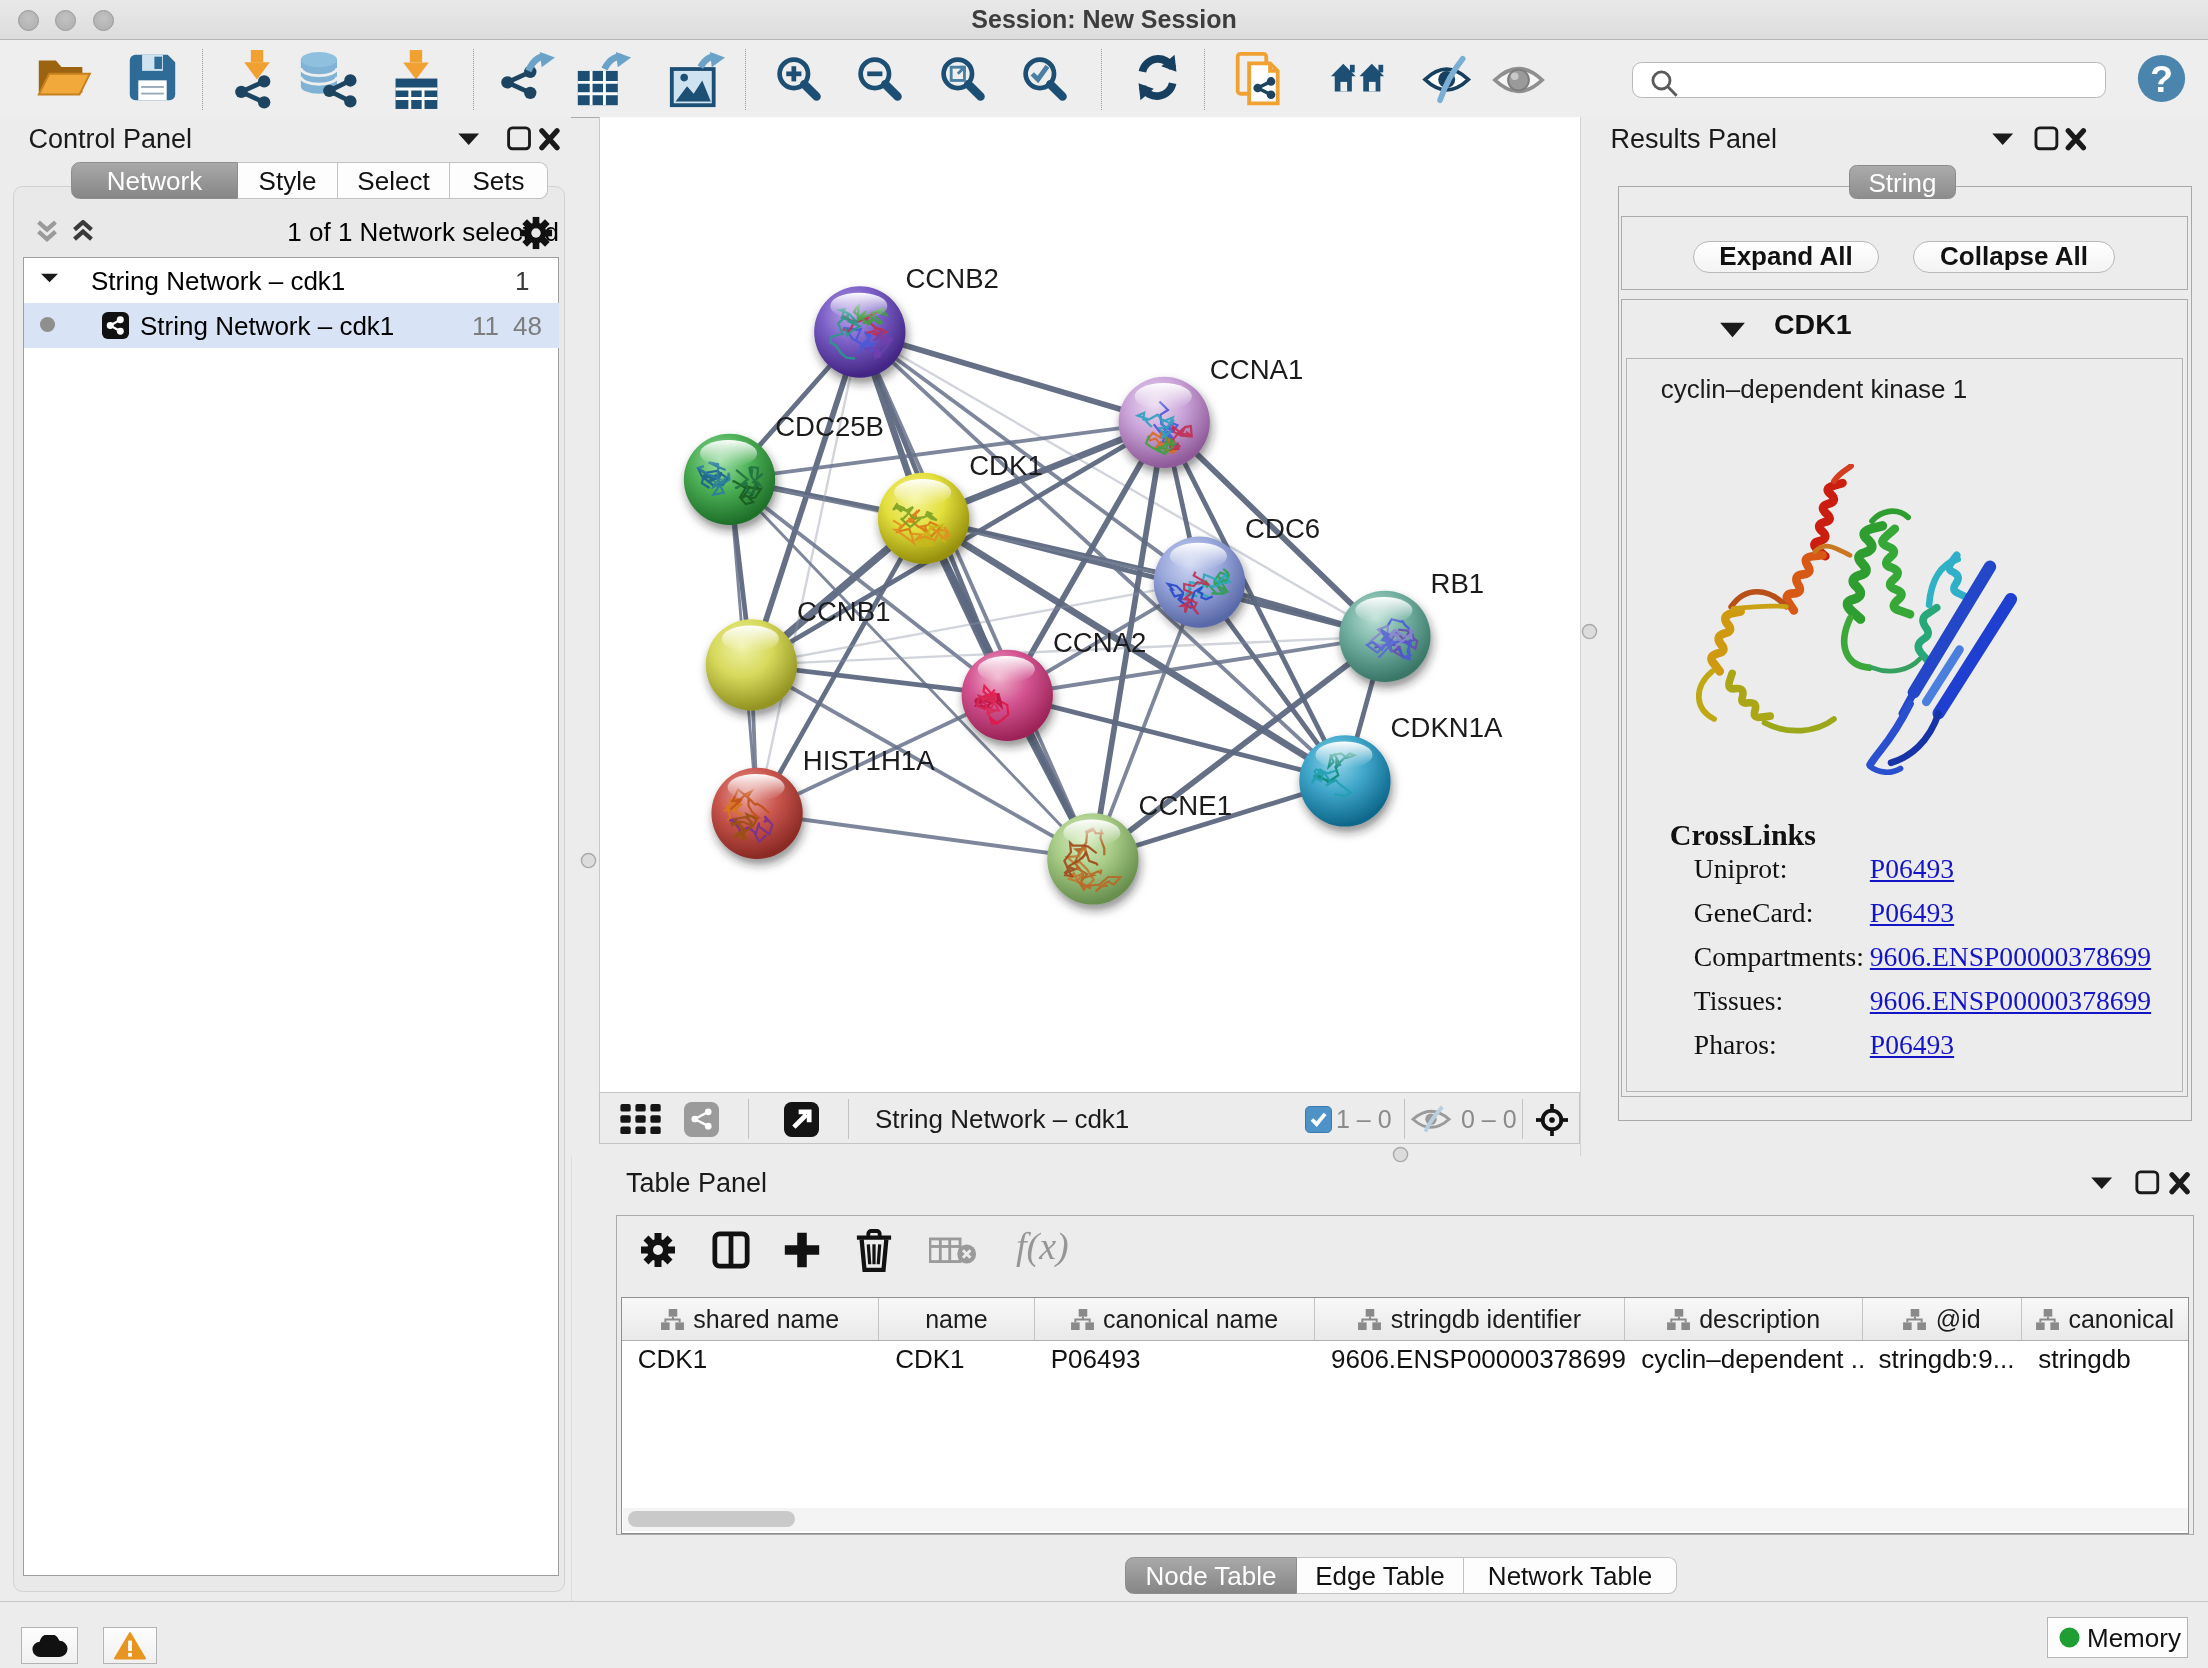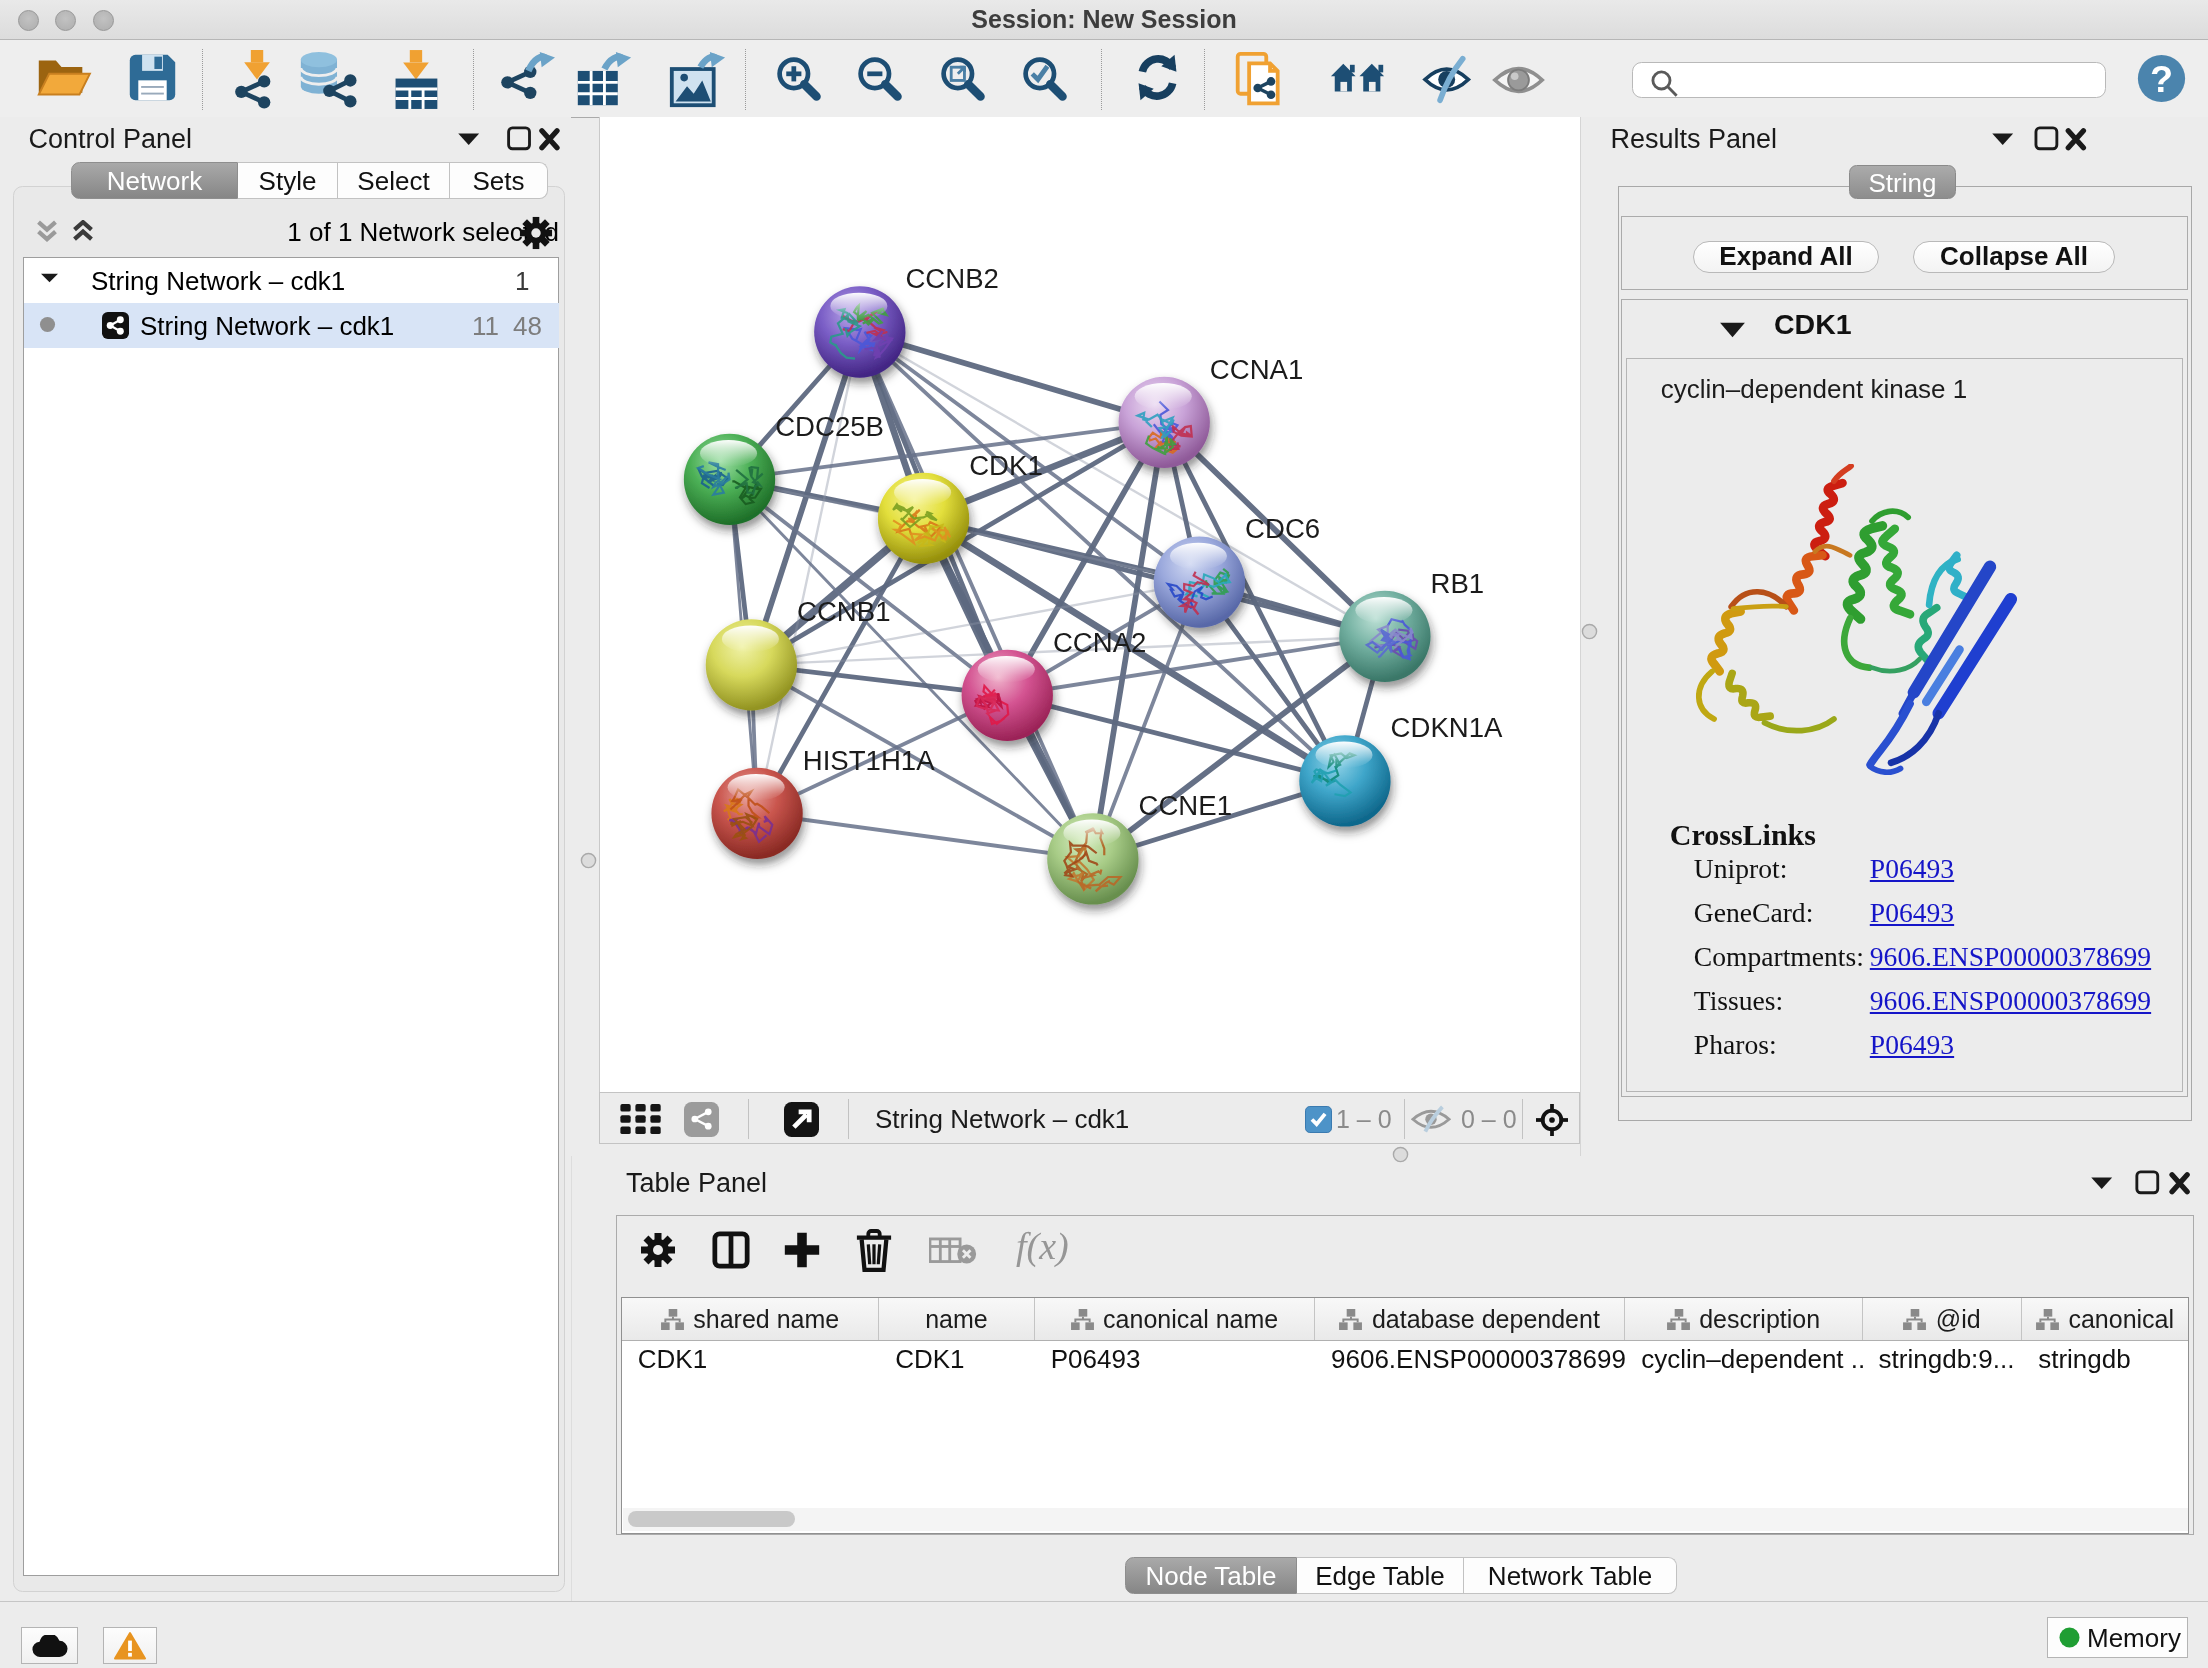--- a/index.html
+++ b/index.html
@@ -740,21 +740,21 @@
             <svg class="ti" width="23" height="21" viewBox="0 0 24 22">
               <g fill="#8a8a8a">
                 <rect x="8" y="0" width="9" height="8"></rect>
                 <rect x="0" y="14" width="9" height="8"></rect>
                 <rect x="15" y="14" width="9" height="8"></rect>
               </g>
               <g stroke="#8a8a8a" stroke-width="2">
                 <path d="M12.5 8 v3 M4.5 14 v-3 h15 v3" fill="none"></path>
               </g>
             </svg>
-            <span>database dependent</span>
+            <span>stringdb identifier</span>
           </div>
    <div class="hc" style="width:238px;">
             <svg class="ti" width="23" height="21" viewBox="0 0 24 22">
               <g fill="#8a8a8a">
                 <rect x="8" y="0" width="9" height="8"></rect>
                 <rect x="0" y="14" width="9" height="8"></rect>
                 <rect x="15" y="14" width="9" height="8"></rect>
               </g>
               <g stroke="#8a8a8a" stroke-width="2">
                 <path d="M12.5 8 v3 M4.5 14 v-3 h15 v3" fill="none"></path>

